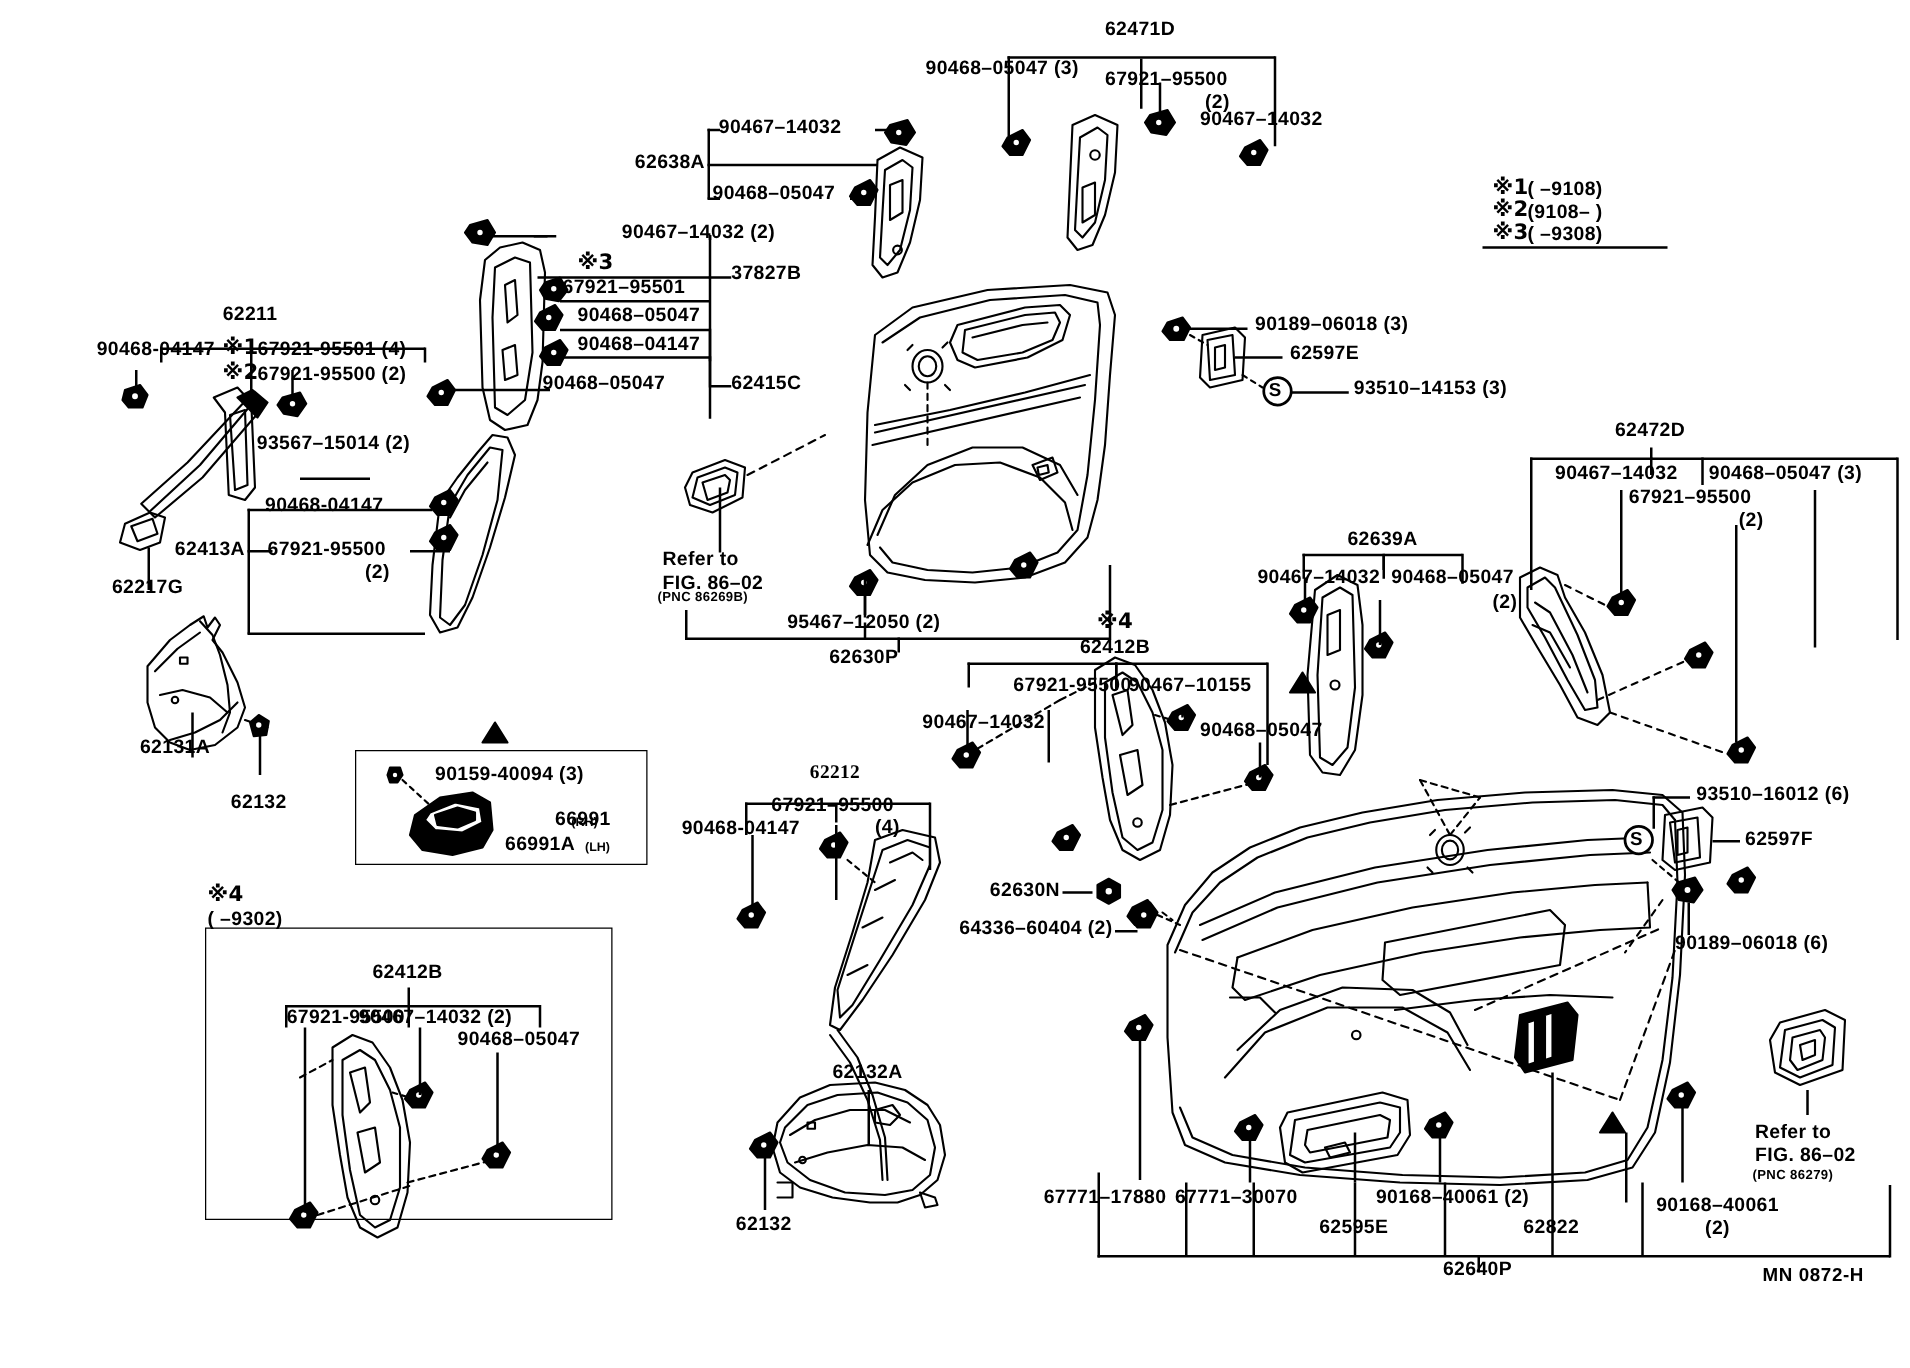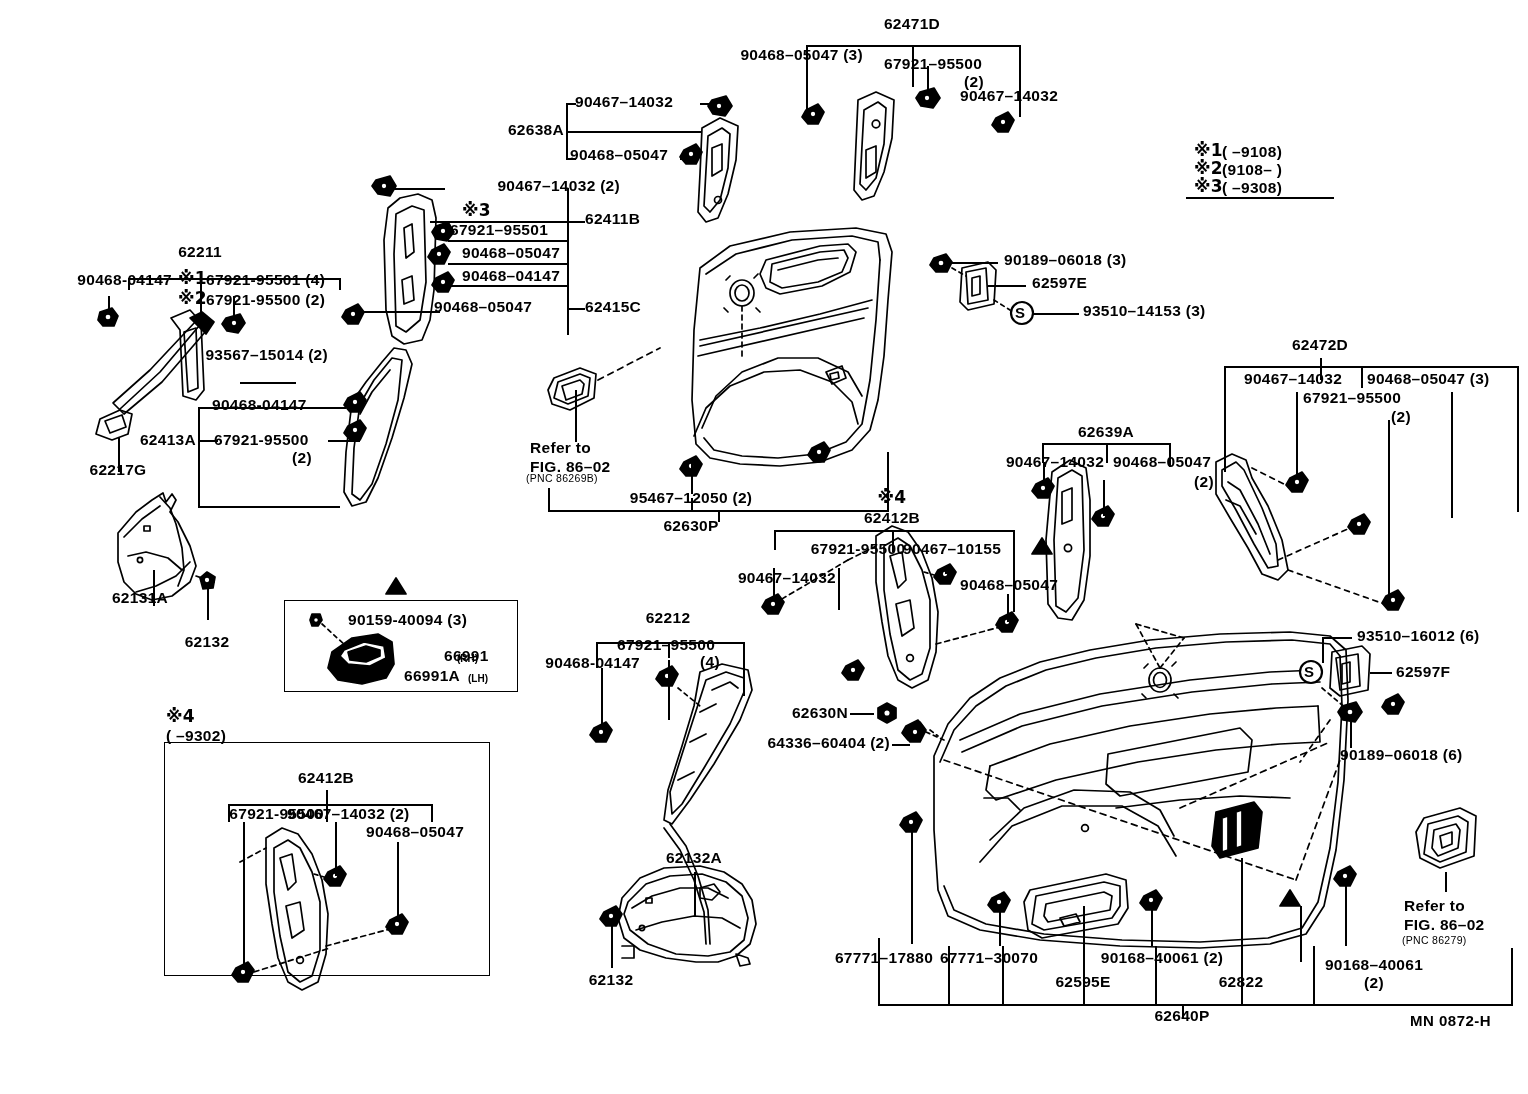--- a/index.html
+++ b/index.html
@@ -14,21 +14,21 @@
   }
   .lbl{
     position:absolute;
     font-weight:bold;
     font-size:15.5px;
     letter-spacing:0.3px;
     white-space:nowrap;
     line-height:1.05;
   }
   .lbl.xs{font-size:10px;letter-spacing:0px;}
-  .lbl.sub{font-size:10.5px;font-weight:normal;}
+  .lbl.sub{font-size:10.5px;font-weight:bold;}
   .ctr{transform:translateX(-50%);}
   .rt{transform:translateX(-100%);}
   
   .hl{position:absolute;background:#000;height:1.7px;}
   .vl{position:absolute;background:#000;width:1.7px;}
   .boxline{position:absolute;border:1.8px solid #000;}
   svg{position:absolute;left:0;top:0;width:1528px;height:1094px;overflow:visible;}
   .ast{font-family:"DejaVu Sans", sans-serif;font-weight:bold;}
   .code{position:absolute;font-weight:bold;font-size:15px;letter-spacing:0.5px;}
 </style>
@@ -500,21 +500,21 @@
 <div class="lbl" style="left:287px;top:806px;">90467–14032 (2)</div>
 <div class="lbl" style="left:366px;top:824px;">90468–05047</div>
 <div class="vl" style="left:243px;top:822px;height:148px;"></div>
 <div class="vl" style="left:335px;top:822px;height:54px;"></div>
 <div class="vl" style="left:397px;top:842px;height:80px;"></div>
 
 <div class="lbl rt" style="left:620px;top:178px;">90467–14032 (2)</div>
 <div class="lbl ast" style="left:462px;top:202px;font-size:17px;">※3</div>
 <div class="lbl" style="left:450px;top:222px;">67921–95501</div>
 <div class="lbl" style="left:462px;top:245px;">90468–05047</div>
-<div class="lbl" style="left:585px;top:211px;">62411B</div>
+<div class="lbl" style="left:585px;top:211px;">37827B</div>
 <div class="lbl" style="left:462px;top:268px;">90468–04147</div>
 <div class="lbl" style="left:434px;top:299px;">90468–05047</div>
 <div class="lbl" style="left:585px;top:299px;">62415C</div>
 
 <div class="lbl rt" style="left:564px;top:122px;">62638A</div>
 <div class="lbl" style="left:575px;top:94px;">90467–14032</div>
 <div class="lbl" style="left:570px;top:147px;">90468–05047</div>
 
 <div class="lbl ctr" style="left:912px;top:16px;">62471D</div>
 <div class="lbl rt" style="left:863px;top:47px;">90468–05047 (3)</div>
@@ -533,21 +533,21 @@
 <div class="lbl" style="left:1032px;top:275px;">62597E</div>
 <div class="lbl" style="left:1083px;top:303px;">93510–14153 (3)</div>
 <div class="lbl" style="left:1015px;top:305px;font-size:15px;">S</div>
 
 <div class="lbl" style="left:530px;top:440px;">Refer to</div>
 <div class="lbl" style="left:530px;top:459px;">FIG. 86–02</div>
 <div class="lbl sub" style="left:526px;top:473px;">(PNC 86269B)</div>
 <div class="lbl ctr" style="left:691px;top:490px;">95467–12050 (2)</div>
 <div class="lbl ctr" style="left:691px;top:518px;">62630P</div>
 
-<div class="lbl ctr" style="left:668px;top:610px;">62212</div>
+<div class="lbl ctr" style="left:668px;top:610px;font-family:Liberation Serif, serif;">62212</div>
 <div class="lbl" style="left:617px;top:637px;">67921–95500</div>
 <div class="lbl" style="left:700px;top:654px;">(4)</div>
 <div class="lbl rt" style="left:640px;top:655px;">90468-04147</div>
 
 <div class="lbl ast ctr" style="left:892px;top:489px;font-size:17px;">※4</div>
 <div class="lbl ctr" style="left:892px;top:510px;">62412B</div>
 <div class="lbl ctr" style="left:858px;top:541px;">67921-95500</div>
 <div class="lbl" style="left:903px;top:541px;">90467–10155</div>
 <div class="lbl rt" style="left:836px;top:570px;">90467–14032</div>
 <div class="lbl" style="left:960px;top:577px;">90468–05047</div>

